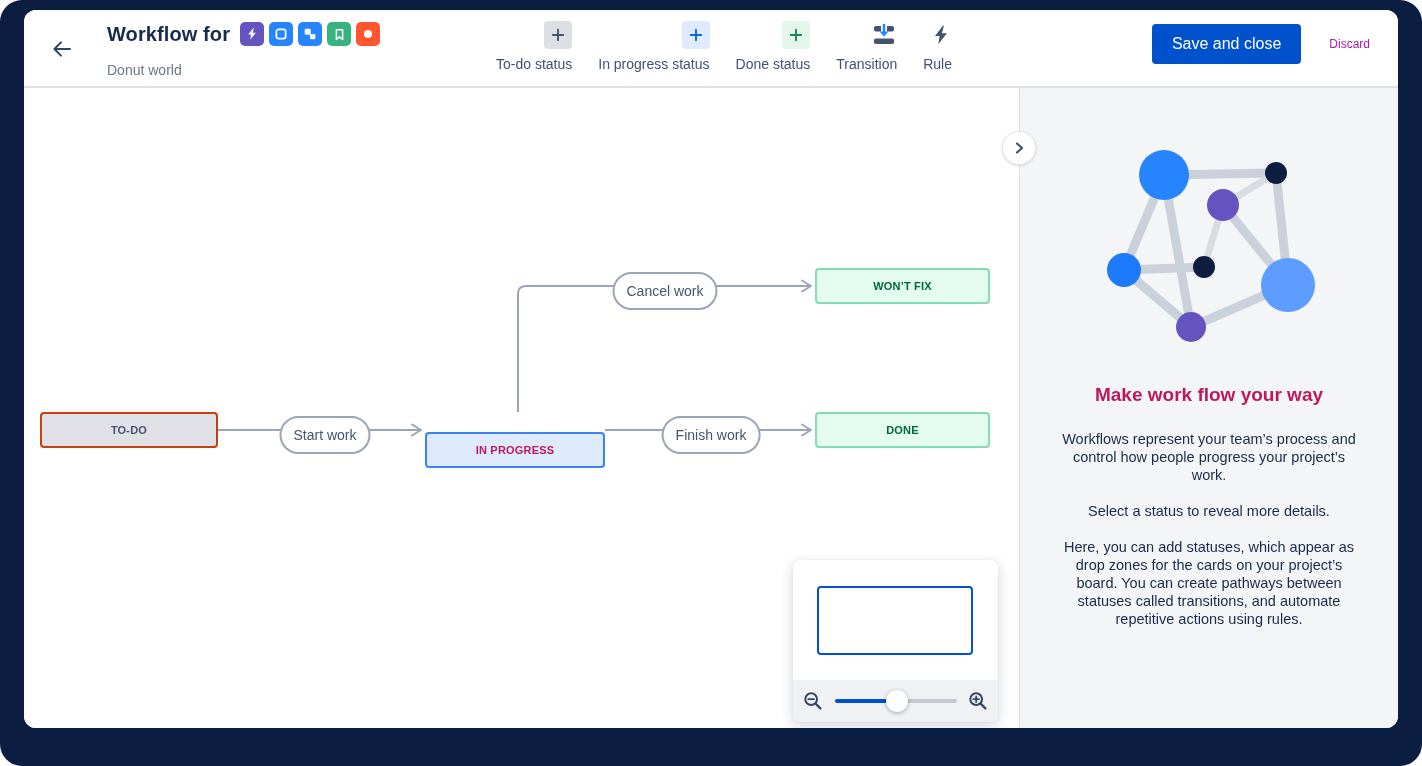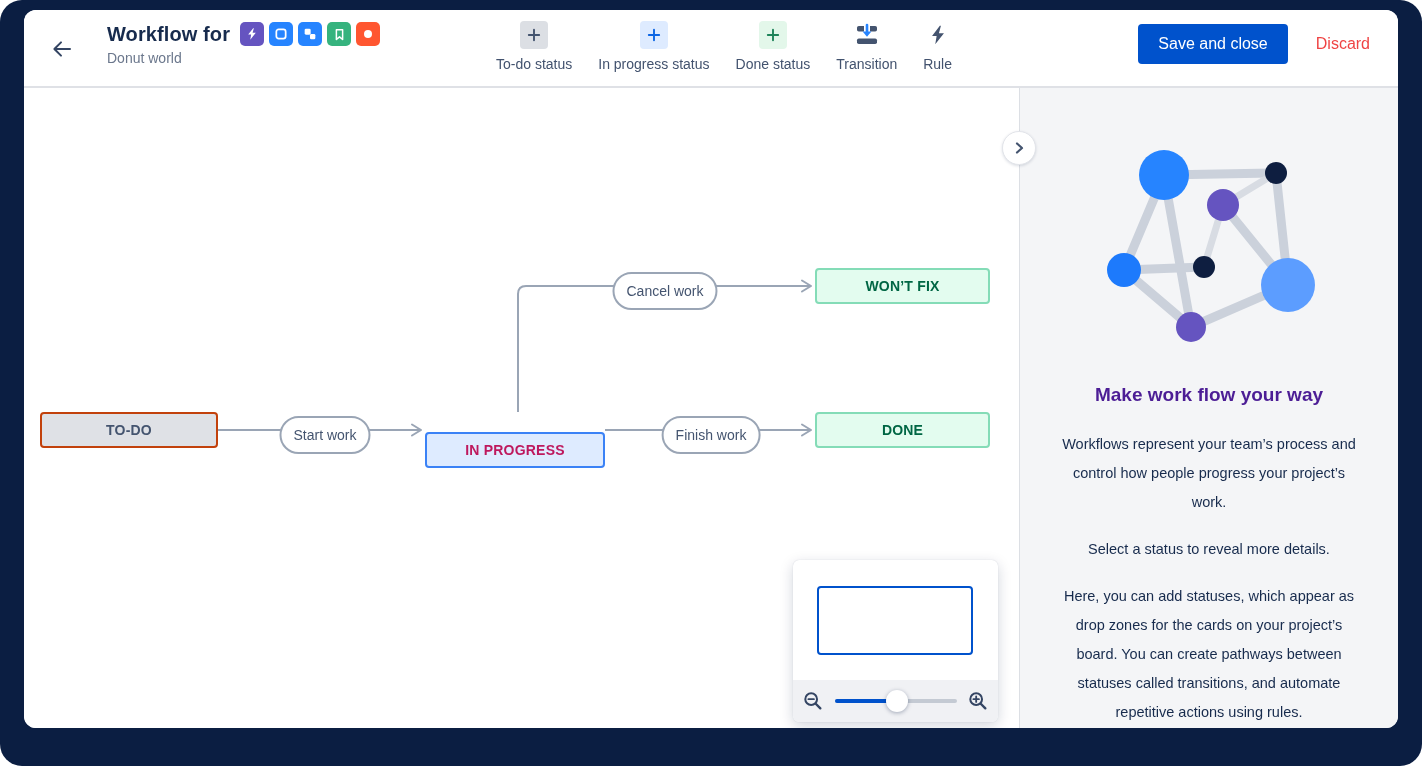--- a/index.html
+++ b/index.html
@@ -9,61 +9,61 @@
 
   
   .hdr { position:absolute; left:0; top:0; width:100%; height:78px; background:#fff; border-bottom:2px solid #DFE1E6; }
   .back-btn { position:absolute; left:20px; top:21px; width:36px; height:36px; border:none; background:transparent; cursor:pointer; display:flex; align-items:center; justify-content:center; }
   .title-block { position:absolute; left:83px; top:12px; }
   .title-row { display:flex; align-items:center; gap:10px; }
   .title-row h1 { font-size:20px; font-weight:700; color:#172B4D; letter-spacing:.1px; }
   .proj-icons { display:flex; gap:5px; }
   .pico { width:24px; height:24px; border-radius:5px; display:flex; align-items:center; justify-content:center; }
   .pico.purple{background:#6554C0}.pico.blue{background:#2684FF}.pico.green{background:#36B37E}.pico.red{background:#FF5630}
-  .subtitle { margin-top:4px; font-size:14px; color:#6B778C; }
+  .subtitle { margin-top:16px; font-size:14px; color:#6B778C; }
 
   .toolbar { position:absolute; left:472px; top:10px; display:flex; gap:26px; }
-  .tb-item { display:flex; flex-direction:column; align-items:center; cursor:pointer; }
+  .tb-item { display:flex; flex-direction:column; align-items:flex-end; cursor:pointer; }
   .tb-iconwrap { height:30px; display:flex; align-items:center; justify-content:center; }
   .plus-btn { width:28px; height:28px; border-radius:4px; display:flex; align-items:center; justify-content:center; }
   .plus-btn.gray{background:#DCDFE4}.plus-btn.blue{background:#DEEBFF}.plus-btn.green{background:#E3F7EA}
   .tb-label { margin-top:6px; font-size:14px; color:#42526E; white-space:nowrap; }
 
   .actions { position:absolute; right:28px; top:14px; display:flex; align-items:center; gap:28px; }
   .save-btn { height:40px; padding:0 20px; background:#0052CC; color:#fff; border:none; border-radius:4px; font-size:16px; font-weight:500; font-family:inherit; cursor:pointer; }
-  .discard-btn { background:transparent; border:none; font-size:16px; font-weight:500; color:#ef4444; font-family:inherit; cursor:pointer; }
+  .discard-btn { background:transparent; border:none; font-size:12px; font-weight:500; color:#a21caf; font-family:inherit; cursor:pointer; }
 
   
   .bodyrow { position:absolute; left:0; top:78px; width:1374px; height:640px; }
   .canvas { position:absolute; left:0; top:0; width:995px; height:640px; background:#fff; }
   .panel { position:absolute; left:995px; top:0; width:379px; height:640px; background:#F4F5F7; border-left:1px solid #DCDFE4; }
   .panel-toggle { position:absolute; left:978px; top:43px; width:34px; height:34px; border-radius:50%; background:#fff; border:1px solid #E2E4E9; box-shadow:0 1px 3px rgba(9,30,66,.15); cursor:pointer; display:flex; align-items:center; justify-content:center; z-index:5; }
 
   
-  .node { position:absolute; height:36px; border-radius:4px; display:flex; align-items:center; justify-content:center; font-size:14px; font-weight:700; letter-spacing:.2px; cursor:pointer; }
+  .node { position:absolute; height:36px; border-radius:4px; display:flex; align-items:center; justify-content:center; font-size:11px; font-weight:700; letter-spacing:.2px; cursor:pointer; }
   .node.todo { background:#DFE1E6; border:2px solid #c2410c; color:#44546F; }
   .node.inprogress { background:#DEEBFF; border:2px solid #3b82f6; color:#be185d;margin-top:20px; }
   .node.done { background:#E3FCEF; border:2px solid #84DCB7; color:#006644; }
   .pill { position:absolute; transform:translateX(-50%); background:#fff; border:2px solid #9AA5B5; border-radius:999px; padding:9px 12px; font-size:14px; color:#44546F; white-space:nowrap; cursor:pointer; }
   .lines { position:absolute; left:0; top:0; pointer-events:none; }
 
   
   .minimap { position:absolute; left:769px; top:472px; width:205px; height:162px; background:#fff; border-radius:6px; box-shadow:0 4px 14px rgba(9,30,66,.18), 0 0 1px rgba(9,30,66,.2); }
   .mm-viewport { position:absolute; left:24px; top:26px; width:156px; height:69px; border:2px solid #0052CC; border-radius:4px; background:#fff; cursor:grab; }
   .mm-strip { position:absolute; left:0; top:120px; width:205px; height:42px; background:#F0F1F4; border-radius:0 0 6px 6px; }
   .mm-zoomout, .mm-zoomin { position:absolute; top:8px; width:26px; height:26px; border:none; background:transparent; cursor:pointer; display:flex; align-items:center; justify-content:center; }
   .mm-zoomout { left:7px; } .mm-zoomin { left:172px; }
   .mm-track { position:absolute; left:42px; top:19px; width:122px; height:4px; background:#C4CAD3; border-radius:2px; cursor:pointer; }
   .mm-fill { position:absolute; left:0; top:0; height:4px; width:51%; background:#0052CC; border-radius:2px; }
   .mm-thumb { position:absolute; top:-9px; left:calc(51% - 11px); width:22px; height:22px; background:#fff; border-radius:50%; box-shadow:0 1px 4px rgba(9,30,66,.35); cursor:grab; }
 
   
   .illus { display:block; margin:47px auto 0; }
-  .panel h2 { margin-top:34px; text-align:center; font-size:19px; font-weight:700; color:#4c1d95; }
-  .panel p { width:306px; margin:18px auto 0; text-align:center; font-size:14.5px; line-height:29px; color:#172B4D; }
+  .panel h2 { margin-top:34px; text-align:center; font-size:19px; font-weight:700; color:#be185d; }
+  .panel p { width:306px; margin:18px auto 0; text-align:center; font-size:14.5px; line-height:18px; color:#172B4D; }
   .panel p:first-of-type { margin-top:24px; }
 
   svg { display:block; }
 </style>
 </head>
 <body>
 
 <div class="stage">
   <div class="app">
 

